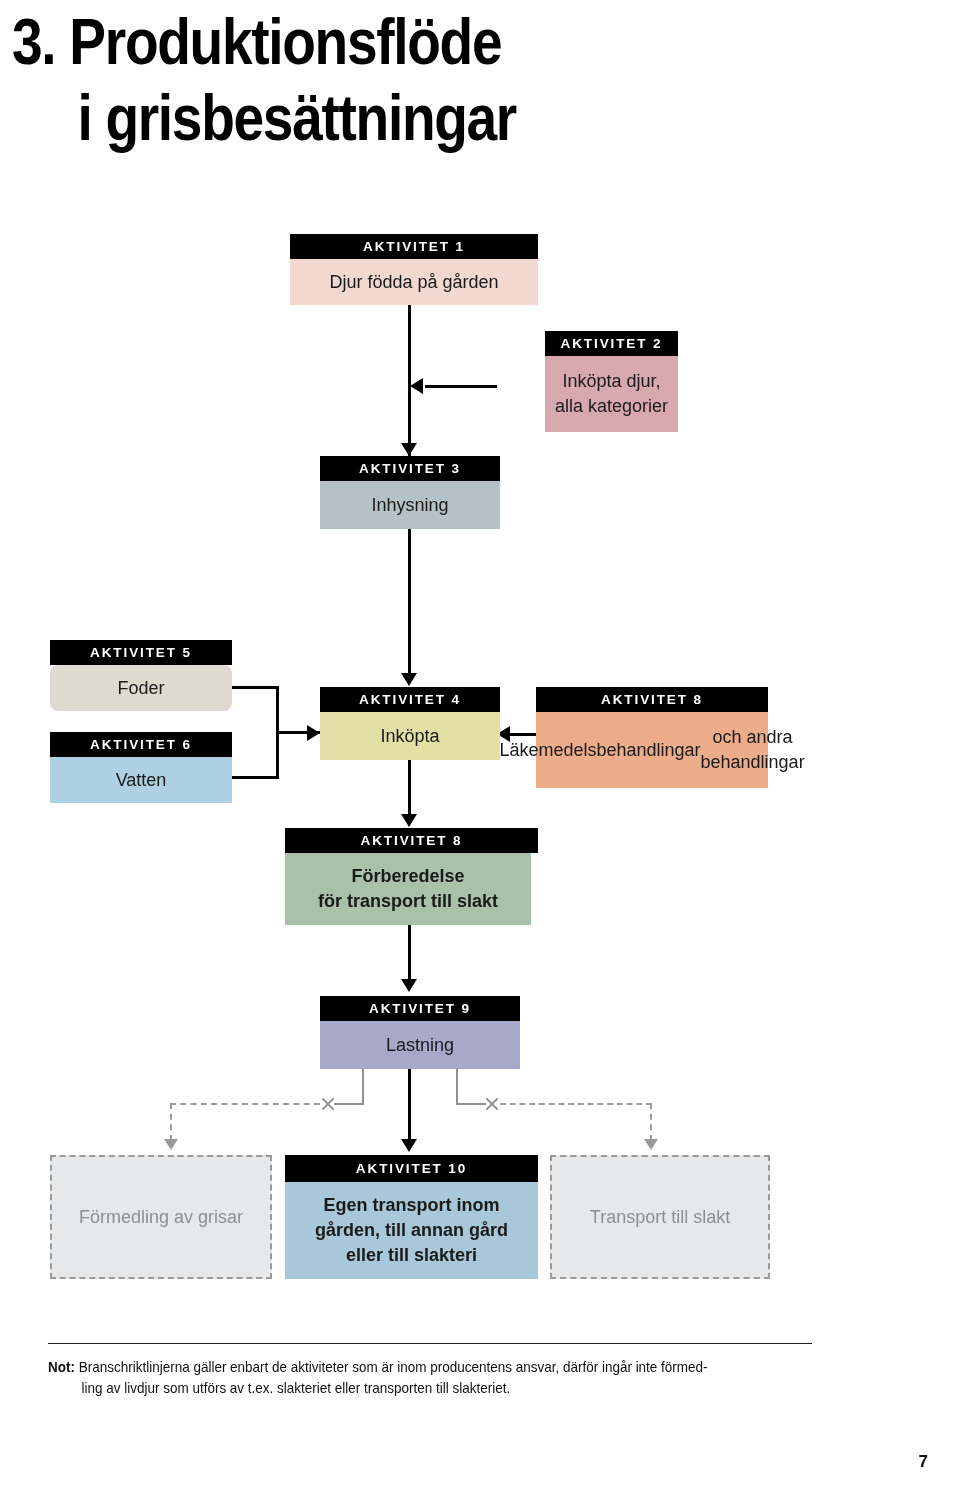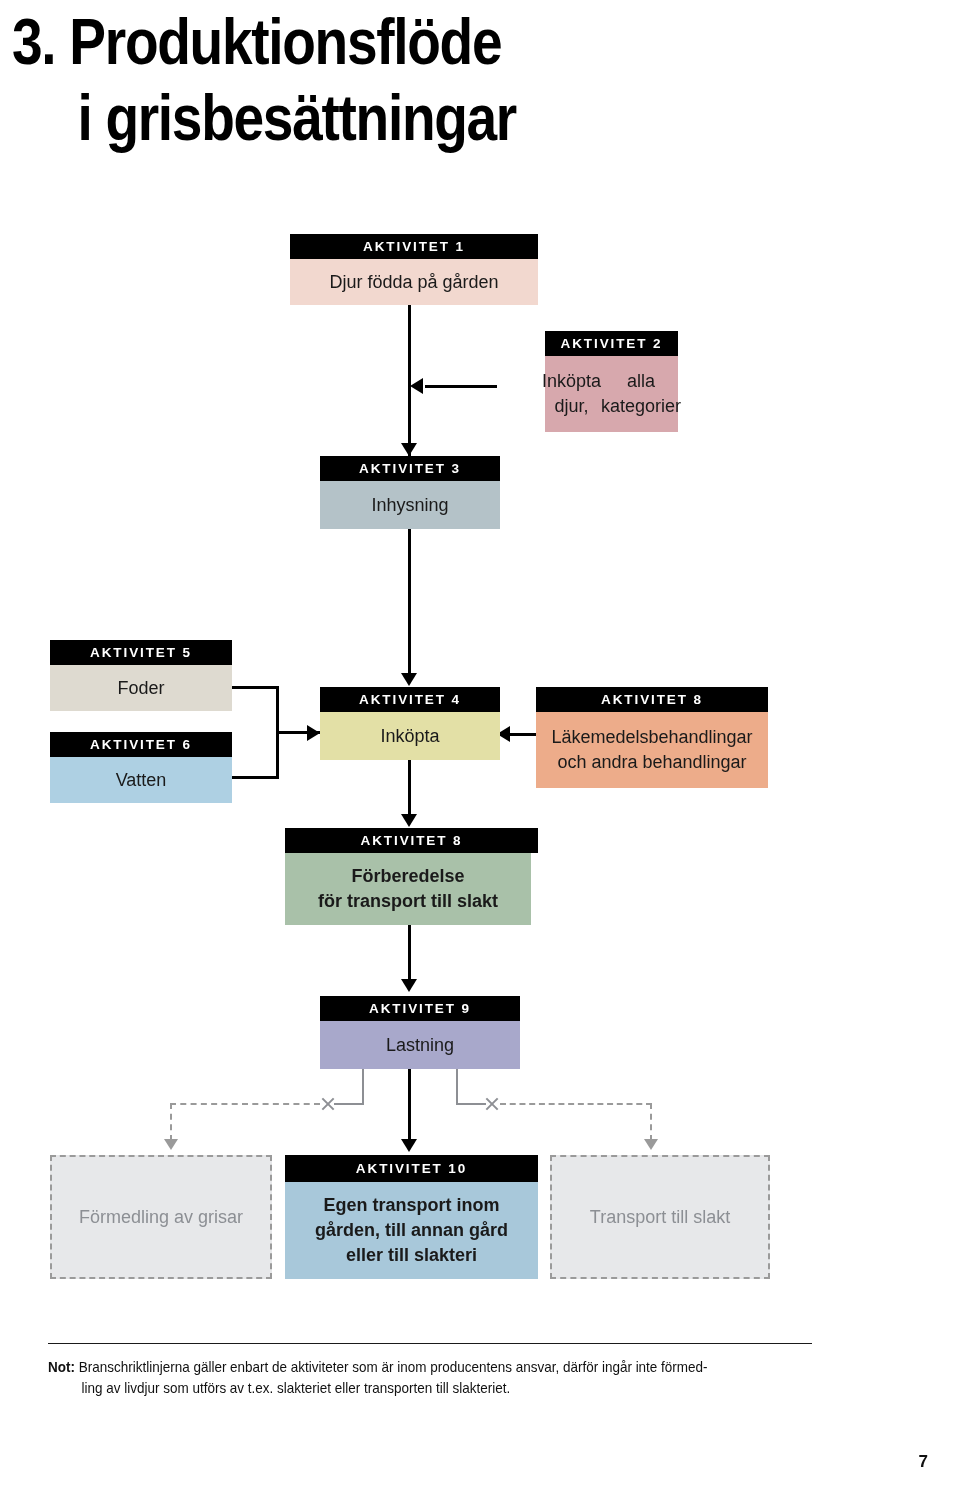--- a/index.html
+++ b/index.html
@@ -205,61 +205,61 @@
   <div class="abox" style="left:290px; top:234px; width:248px;">
     <div class="abox-header">AKTIVITET 1</div>
     <div class="abox-body" style="background:#f2d8cf; height:46px;">Djur födda på gården</div>
   </div>
 
   <div class="vline" style="left:408px; top:280px; height:176px;"></div>
   <div class="arrow-down" style="left:401px; top:443px;"></div>
 
   <div class="abox" style="left:497px; top:331px; width:181px;padding-left:48px;">
     <div class="abox-header">AKTIVITET 2</div>
-    <div class="abox-body" style="background:#d7a8ad; height:76px; flex-direction:row;">
+    <div class="abox-body" style="background:#d7a8ad; height:76px; flex-direction:column;">
       <span>Inköpta djur,</span>
       <span>alla kategorier</span>
     </div>
   </div>
 
   <div class="hline" style="left:425px; top:385px; width:72px;"></div>
   <div class="arrow-left" style="left:410px; top:378px;"></div>
 
   <div class="abox" style="left:320px; top:456px; width:180px;">
     <div class="abox-header">AKTIVITET 3</div>
     <div class="abox-body" style="background:#b4c2c8; height:48px;">Inhysning</div>
   </div>
 
   <div class="vline" style="left:408px; top:528px; height:145px;"></div>
   <div class="arrow-down" style="left:401px; top:673px;"></div>
 
   <div class="abox" style="left:50px; top:640px; width:182px;">
     <div class="abox-header">AKTIVITET 5</div>
-    <div class="abox-body" style="background:#dedad0; height:46px;">Foder</div>
+    <div class="abox-body" style="background:#dedad0; height:46px;border-radius:8px;">Foder</div>
   </div>
 
   <div class="abox" style="left:50px; top:732px; width:182px;">
     <div class="abox-header">AKTIVITET 6</div>
     <div class="abox-body" style="background:#aed0e3; height:46px;">Vatten</div>
   </div>
 
   <div class="hline" style="left:232px; top:686px; width:47px;"></div>
   <div class="hline" style="left:232px; top:776px; width:47px;"></div>
   <div class="vline" style="left:276px; top:686px; height:93px;"></div>
   <div class="hline" style="left:276px; top:731px; width:44px;"></div>
   <div class="arrow-right" style="left:307px; top:725px;"></div>
 
   <div class="abox" style="left:320px; top:687px; width:180px;">
     <div class="abox-header">AKTIVITET 4</div>
     <div class="abox-body" style="background:#e3e0a6; height:48px;">Inköpta</div>
   </div>
 
   <div class="abox" style="left:536px; top:687px; width:232px;">
     <div class="abox-header">AKTIVITET 8</div>
-    <div class="abox-body" style="background:#edac8a; height:76px; flex-direction:column;">
+    <div class="abox-body" style="background:#edac8a; height:76px; flex-direction:row;">
       <span>Läkemedelsbehandlingar</span>
       <span>och andra behandlingar</span>
     </div>
   </div>
 
   <div class="hline" style="left:510px; top:733px; width:28px;"></div>
   <div class="arrow-left" style="left:497px; top:726px;"></div>
 
   <div class="vline" style="left:408px; top:735px; height:80px;"></div>
   <div class="arrow-down" style="left:401px; top:814px;"></div>

